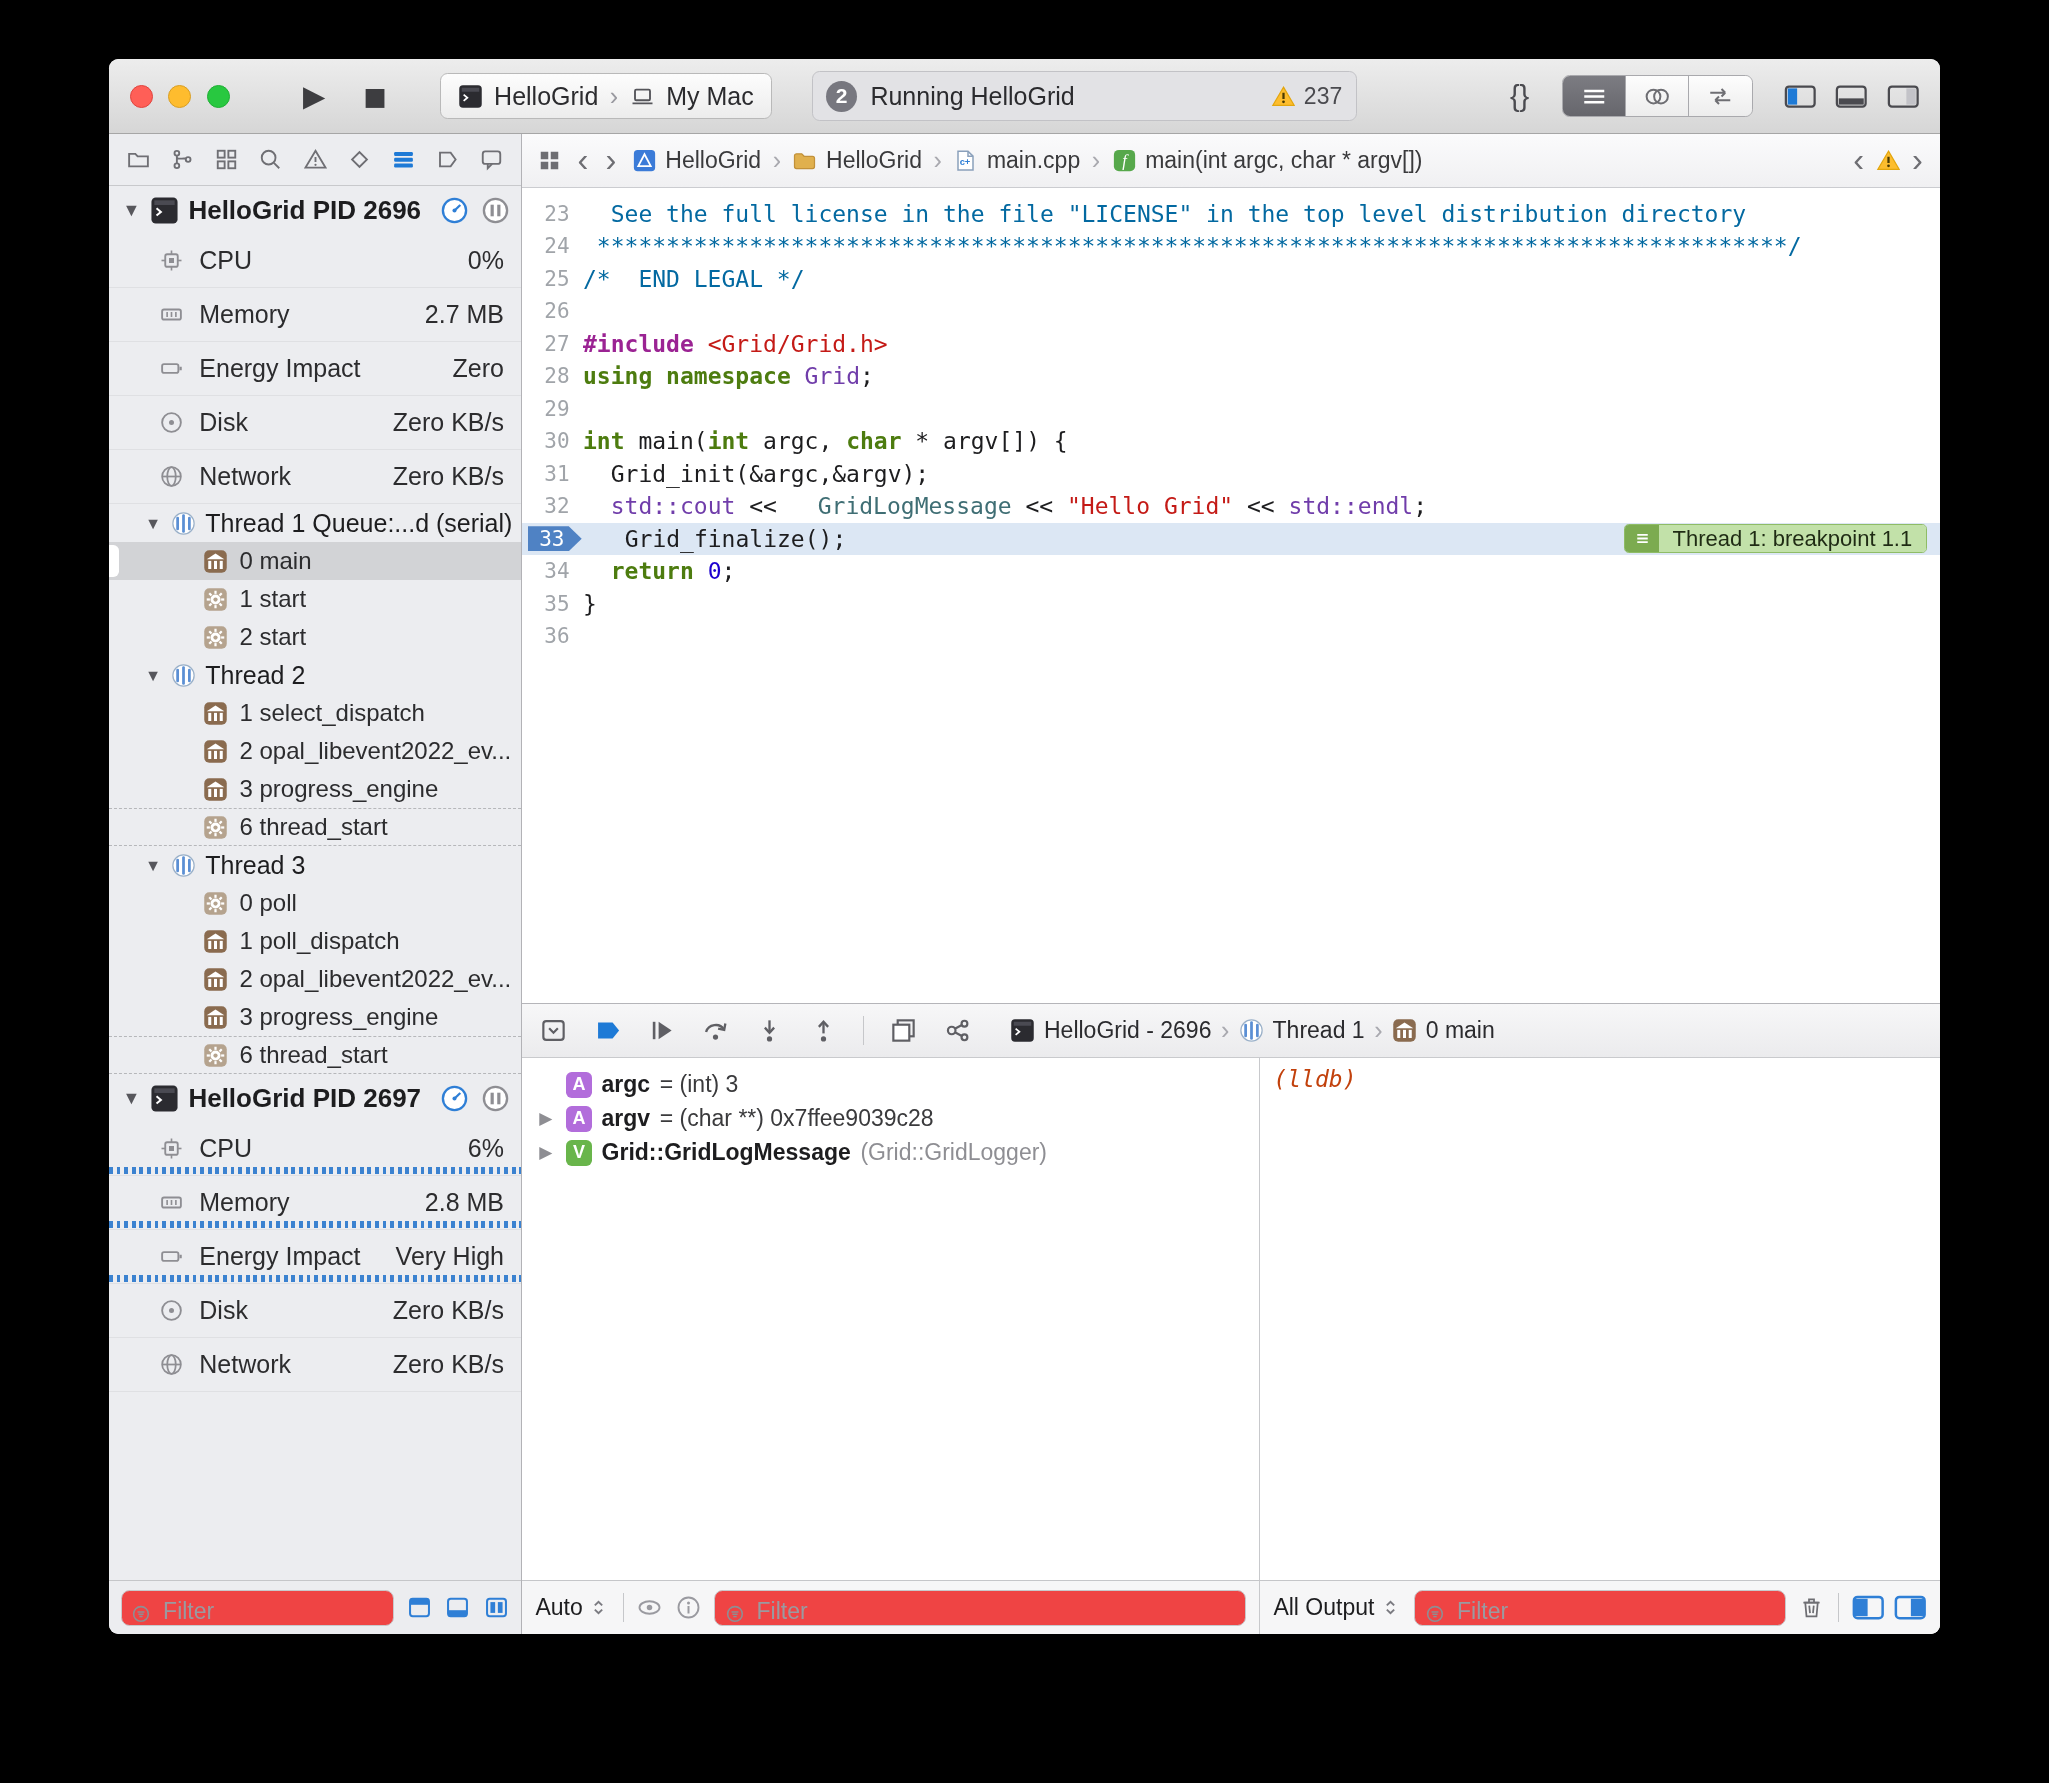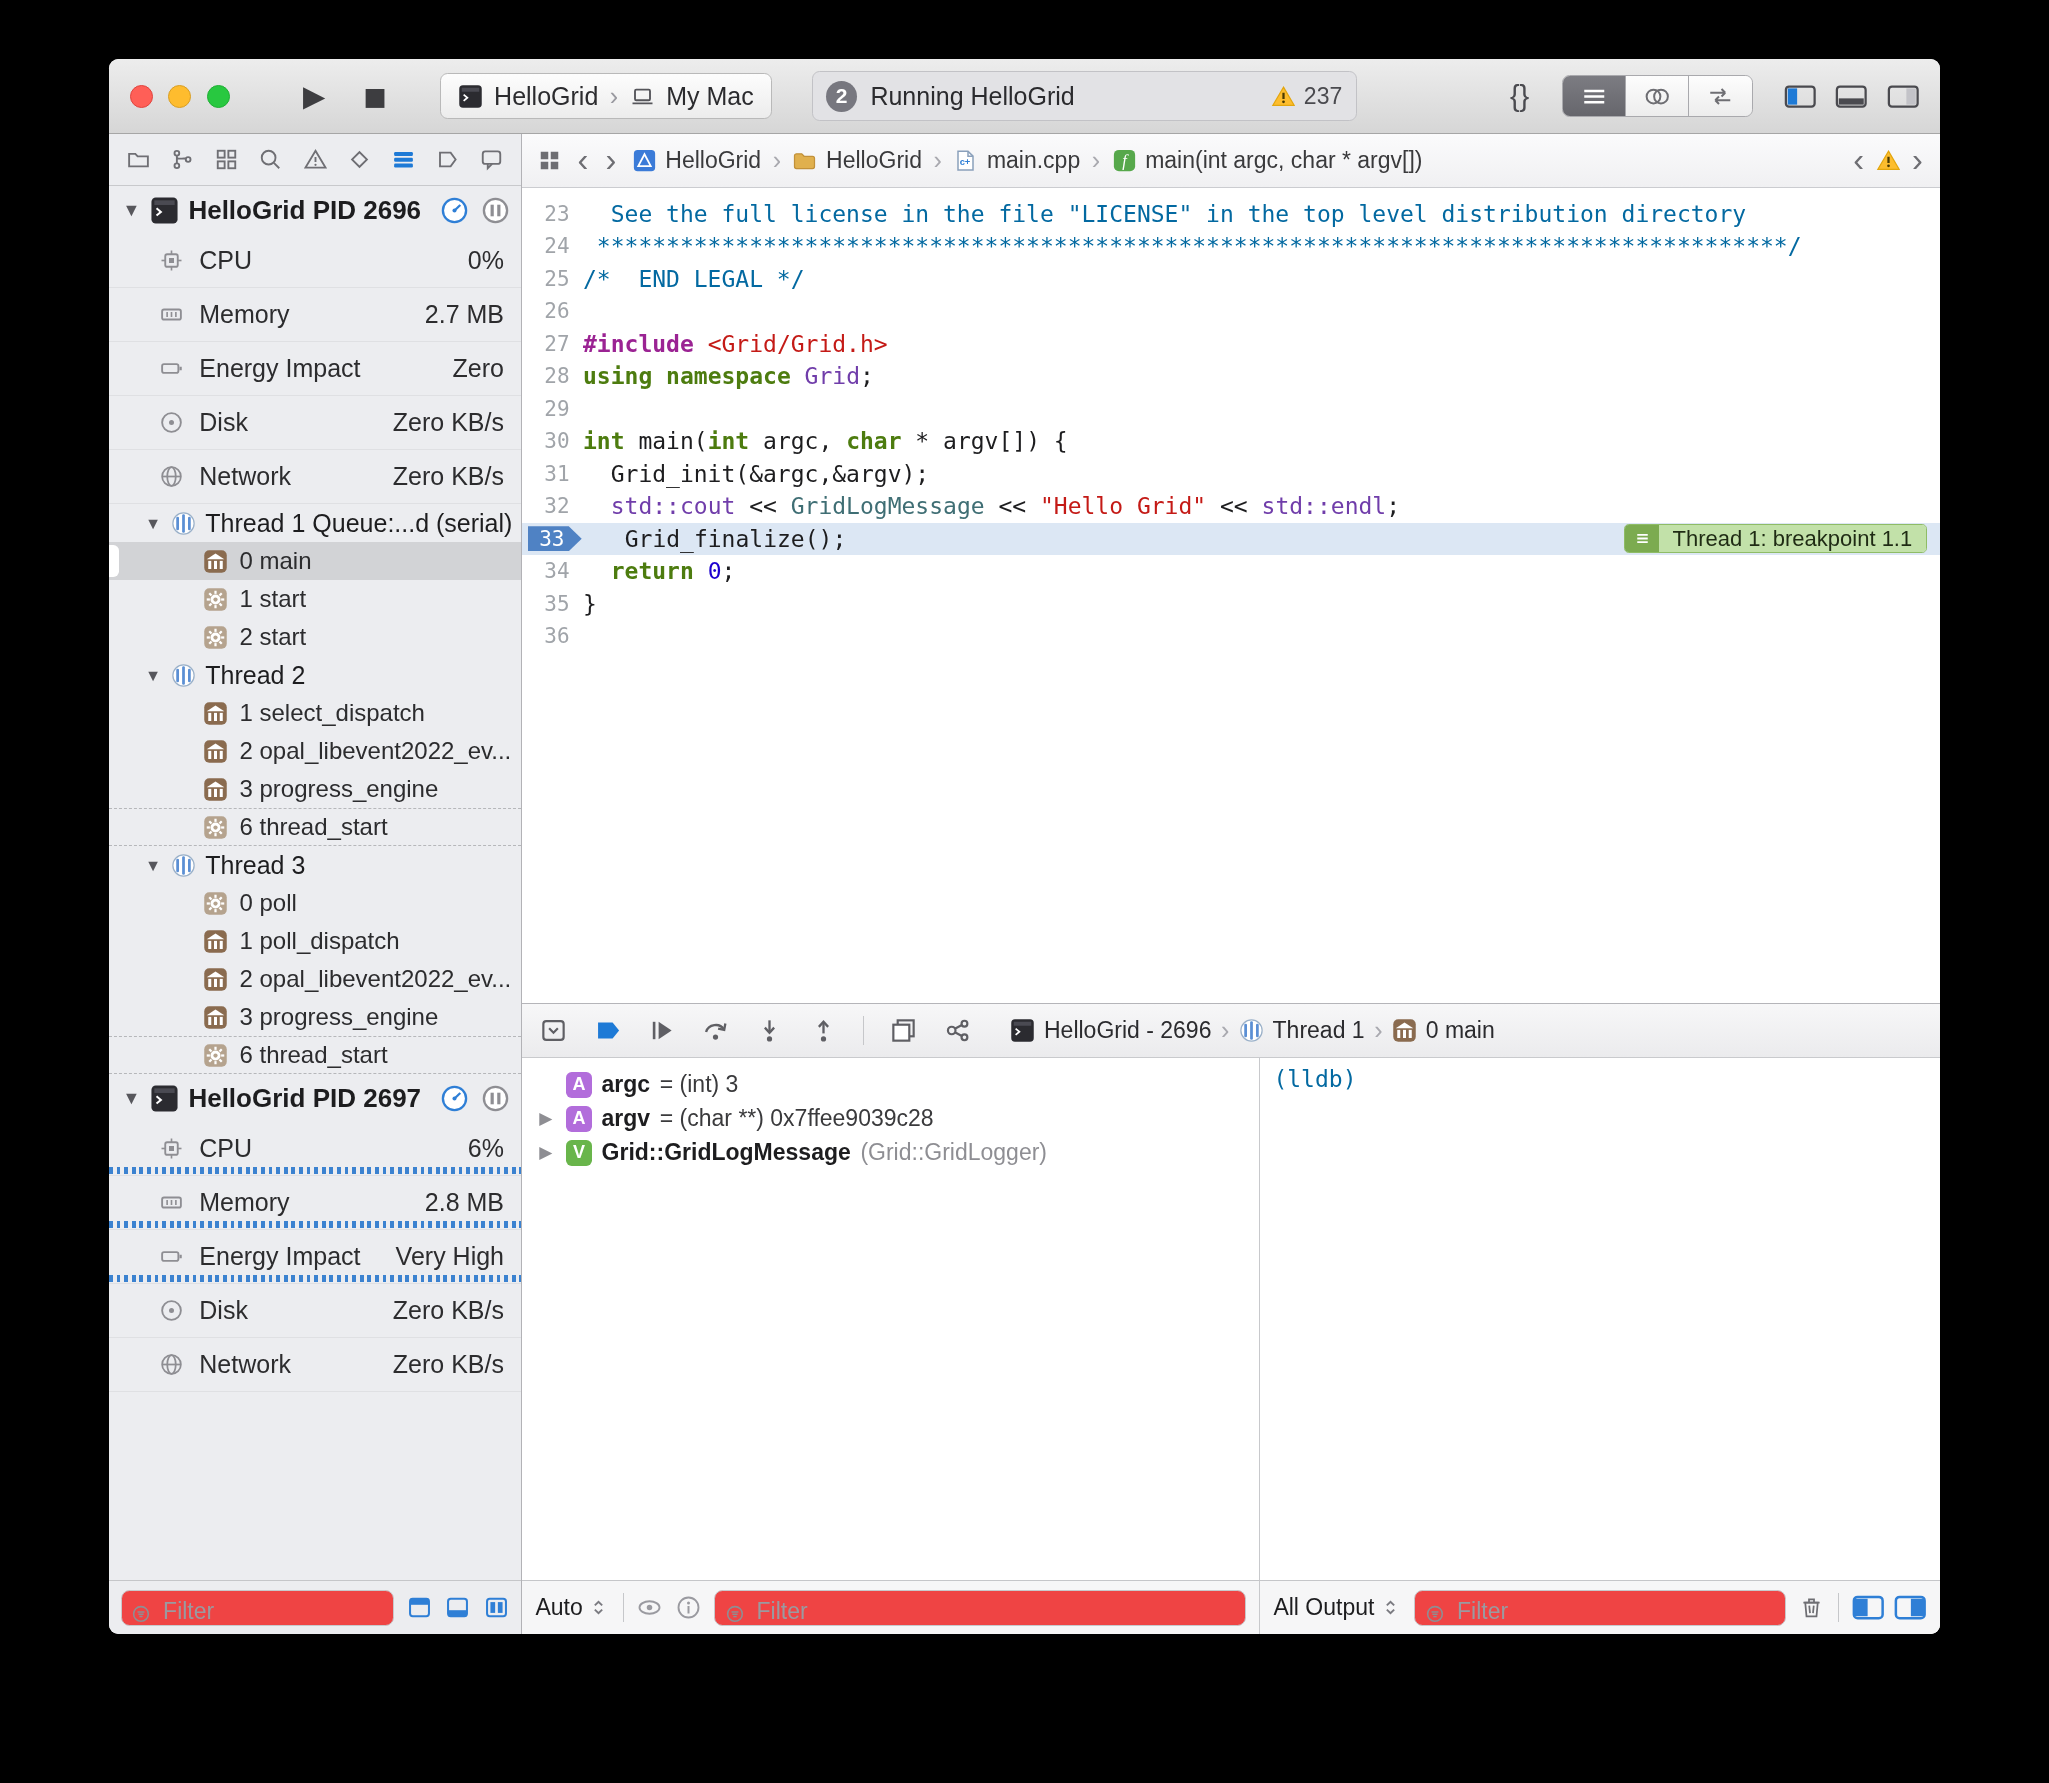--- a/index.html
+++ b/index.html
@@ -90,21 +90,21 @@
   .code-line { display:flex; height:32.5px; line-height:32.5px; white-space:pre; position:relative; }
   .ln { width:61px; flex-shrink:0; text-align:right; padding-right:13.4px; color:#a0a4a9; font-size:21px; }
   .ln-wrap { width:75px; flex-shrink:0; display:flex; align-items:center; }
   .ln-ptr { margin-left:5.7px; width:54px; height:25px; background:#4f82c4; color:#fff; font-size:21px;
             display:flex; align-items:center; padding-left:11.5px;
             clip-path:polygon(0 0,76% 0,100% 50%,76% 100%,0 100%); }
   .src { flex:1; white-space:pre; }
   .code-line.hl { background:#dce7f4; }
   .tok-cm { color:#0369a1; } .tok-kw { color:#4d7c0f; font-weight:bold; }
   .tok-pp { color:#9b2393; font-weight:bold; } .tok-str { color:#c41a16; }
-  .tok-num { color:#1c00cf; } .tok-ns { color:#703daa; } .tok-typ { color:#3f6e74; }
+  .tok-num { color:#1c00cf; } .tok-ns { color:#703daa; } .tok-typ { color:#3f6e74;margin-left:27px; }
   .tok-pl { color:#1d1d1f; }
   .bp-annotation { position:absolute; right:13.4px; top:1.9px; height:29px; display:flex; border-radius:4.8px;
                    overflow:hidden; border:1px solid #8fbc66; font-family:"Liberation Sans",sans-serif; }
   .bp-icn { width:34px; background:#7cab50; display:flex; align-items:center; justify-content:center; }
   .bp-label { background:#c2e1a9; color:#1f2b14; font-size:22px; display:flex; align-items:center;
               padding:0 13.4px; white-space:nowrap; }
 
   
   .debug-area { height:631px; flex-shrink:0; border-top:1px solid #b5b5b9; display:flex; flex-direction:column; }
   .debug-bar { height:54px; flex-shrink:0; display:flex; align-items:center; gap:25px; padding:0 17px;
@@ -115,21 +115,21 @@
   .vars-pane { width:738px; flex-shrink:0; border-right:1px solid #c8c9cc; padding-top:9.6px; overflow:hidden; }
   .var-row { height:34px; display:flex; align-items:center; gap:9.6px; padding-left:13.4px; font-size:23px; }
   .vdisc { width:21px; color:#8e8e93; font-size:17px; text-align:center; }
   .vbadge { width:26px; height:26px; border-radius:5.7px; color:#fff; font-weight:bold; font-size:18px;
             display:flex; align-items:center; justify-content:center; }
   .vbadge.arg { background:#b26ddb; } .vbadge.var { background:#69b54b; }
   .vname { font-weight:bold; color:#1d1d1f; white-space:nowrap; }
   .vdetail { color:#3a3a3c; white-space:nowrap; }
   .vdetail.muted { color:#8e8e93; }
   .console-pane { flex:1; padding:7.6px 13.4px; font-family:"DejaVu Sans Mono",monospace; font-size:23px; }
-  .lldb-prompt { color:#0369a1; }
+  .lldb-prompt { color:#c2410c;font-style:italic; }
   .debug-bottom { height:54px; flex-shrink:0; border-top:1px solid #c5c6c9; display:flex; background:#f6f6f7; }
   .db-left { width:738px; flex-shrink:0; border-right:1px solid #c8c9cc; display:flex; align-items:center;
              gap:13.4px; padding:0 13.4px; }
   .db-right { flex:1; display:flex; align-items:center; gap:13.4px; padding:0 13.4px; min-width:0; }
   .scope-btn { display:flex; align-items:center; gap:5.7px; font-size:23px; color:#1d1d1f; white-space:nowrap; }
   .toggles { display:flex; gap:9.6px; align-items:center; }
 
   
   .icn { width:25px; height:25px; display:inline-flex; flex-shrink:0; }
   .icn svg { width:100%; height:100%; display:block; }

